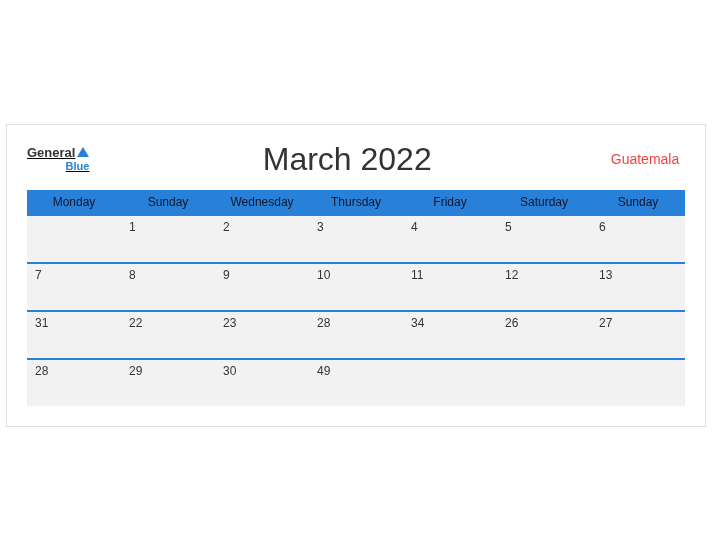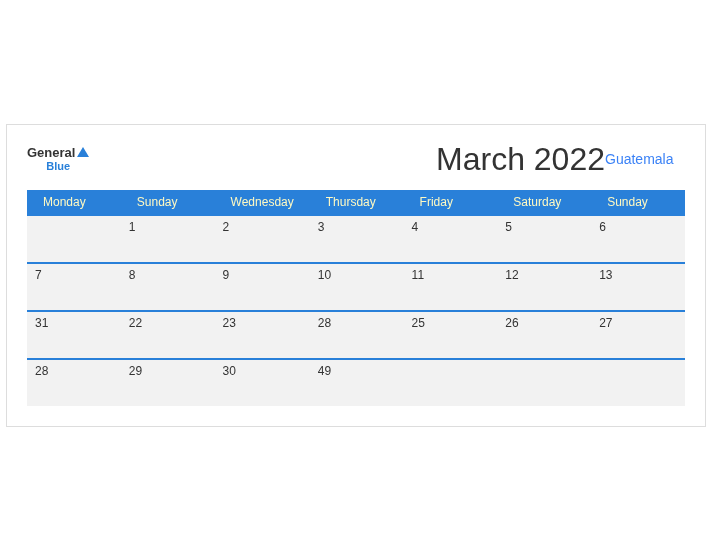--- a/index.html
+++ b/index.html
@@ -20,22 +20,23 @@
     }
     .header {
       display: flex;
       align-items: center;
       justify-content: space-between;
       margin-bottom: 12px;
     }
     .logo {
       display: flex;
       flex-direction: column;
-      align-items: center;
+      align-items: flex-end;
       line-height: 1.1;
+      text-decoration: underline;
     }
     .logo-top {
       font-size: 13px;
       font-weight: bold;
       color: #333;
     }
     .logo-bottom {
       font-size: 11px;
       font-weight: bold;
       color: #2980d9;
@@ -49,42 +50,42 @@
       border-bottom: 10px solid #2980d9;
       margin-left: 2px;
       vertical-align: middle;
       position: relative;
       top: -1px;
     }
     .month-title {
       font-size: 32px;
       font-weight: normal;
       color: #333;
-      text-align: right;
+      text-align: center;
       flex: 1;
     }
     .country {
       font-size: 14px;
-      color: #3b82f6;
-      text-align: left;
+      color: #ef4444;
+      text-align: center;
       min-width: 80px;
     }
     .calendar-table {
       width: 100%;
       border-collapse: collapse;
     }
     .calendar-table thead tr {
       background-color: #2980d9;
     }
     .calendar-table thead th {
-      color: #fef9c3;
+      color: #0f172a;
       font-size: 12px;
       font-weight: normal;
-      padding: 5px 16px;
-      text-align: left;
+      padding: 5px 8px;
+      text-align: center;
       border: none;
     }
     .calendar-table tbody tr {
       background-color: #f2f2f2;
       border-top: 2px solid #2980d9;
     }
     .calendar-table tbody td {
       padding: 4px 8px 28px 8px;
       font-size: 12px;
       color: #333;
@@ -140,21 +141,21 @@
           <td>10</td>
           <td>11</td>
           <td>12</td>
           <td>13</td>
         </tr>
         <tr>
           <td>31</td>
           <td>22</td>
           <td>23</td>
           <td>28</td>
-          <td>25</td>
+          <td>34</td>
           <td>26</td>
           <td>27</td>
         </tr>
         <tr>
           <td>28</td>
           <td>29</td>
           <td>30</td>
           <td>49</td>
           <td class="empty"></td>
           <td class="empty"></td>

